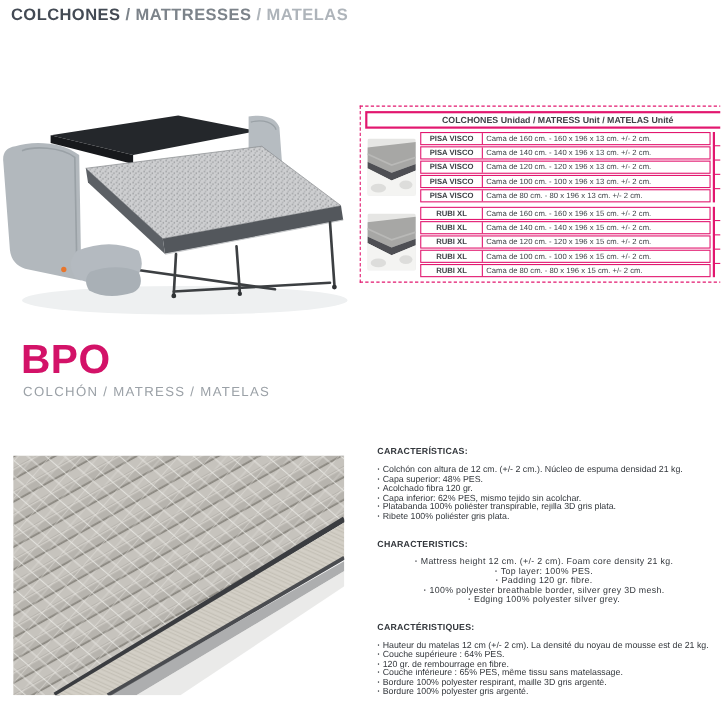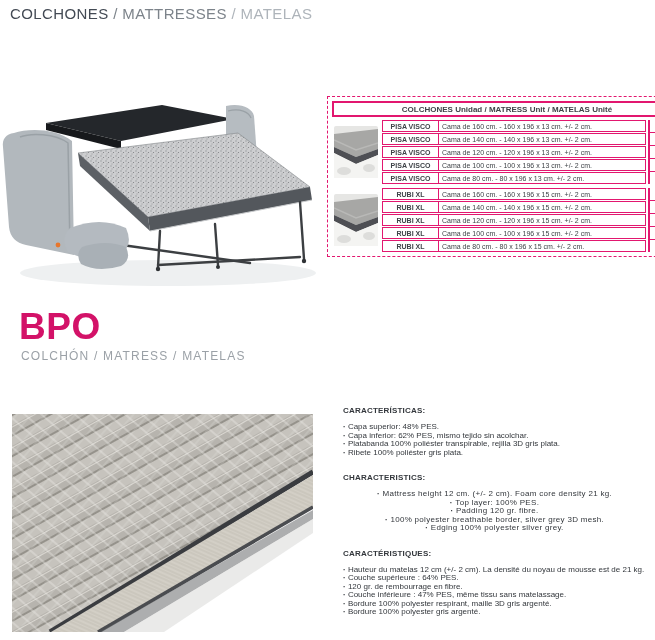--- a/index.html
+++ b/index.html
@@ -10,21 +10,21 @@
     --title-light:#aeb4ba;
     --text:#33373c;
     --subtitle-gray:#9ba1a7;
   }
   *{margin:0;padding:0;box-sizing:border-box;}
   html,body{background:#fff;}
   body{font-family:"Liberation Sans","DejaVu Sans",sans-serif;}
   .page{position:relative;width:655px;height:640px;background:#fff;overflow:hidden;}
 
   
-  .page-title{position:absolute;left:10px;top:5px;font-size:15px;font-weight:400;letter-spacing:.4px;white-space:nowrap;}
+  .page-title{position:absolute;left:10px;top:5px;font-size:15px;font-weight:700;letter-spacing:.4px;white-space:nowrap;}
   .pt-es{color:var(--title-dark);}
   .pt-sep1{color:var(--title-mid);}
   .pt-en{color:var(--title-mid);}
   .pt-sep2{color:var(--title-light);}
   .pt-fr{color:var(--title-light);}
 
   
   .sofa-wrap{position:absolute;left:0;top:95px;width:330px;height:195px;}
   .sofa-wrap svg{display:block;width:100%;height:100%;}
 
@@ -251,23 +251,25 @@
       <path d="M301,93 L86,218" stroke="#4a4c50" stroke-width="3.5" fill="none"></path>
       <polygon points="301,96 301,105 112,218 88,218" fill="#6a6c6e" opacity="0.55"></polygon>
       <polygon points="301,105 301,119 152,218 112,218" fill="#d9d9d7" opacity="0.55"></polygon>
     </svg>
   </div>
 
   <div class="char-col" id="char-col">
   <div class="section">
     <div class="sec-heading">CARACTERÍSTICAS:</div>
     <div class="bullets">
+  <div class="bullet">Colchón con altura de 12 cm. (+/- 2 cm.). Núcleo de espuma densidad 21 kg.</div>
 
   <div class="bullet">Capa superior: 48% PES.</div>
 
+  <div class="bullet">Acolchado fibra 120 gr.</div>
 
   <div class="bullet">Capa inferior: 62% PES, mismo tejido sin acolchar.</div>
 
   <div class="bullet">Platabanda 100% poliéster transpirable, rejilla 3D gris plata.</div>
 
   <div class="bullet">Ribete 100% poliéster gris plata.</div>
 </div>
   </div>
 
   <div class="section">
@@ -288,21 +290,21 @@
 
   <div class="section">
     <div class="sec-heading">CARACTÉRISTIQUES:</div>
     <div class="bullets">
   <div class="bullet">Hauteur du matelas 12 cm (+/- 2 cm). La densité du noyau de mousse est de 21 kg.</div>
 
   <div class="bullet">Couche supérieure : 64% PES.</div>
 
   <div class="bullet">120 gr. de rembourrage en fibre.</div>
 
-  <div class="bullet">Couche inférieure : 47% PES, même tissu sans matelassage.</div>
+  <div class="bullet">Couche inférieure : 65% PES, même tissu sans matelassage.</div>
 
   <div class="bullet">Bordure 100% polyester respirant, maille 3D gris argenté.</div>
 
   <div class="bullet">Bordure 100% polyester gris argenté.</div>
 </div>
   </div>
 </div>
 
 </div>
 

